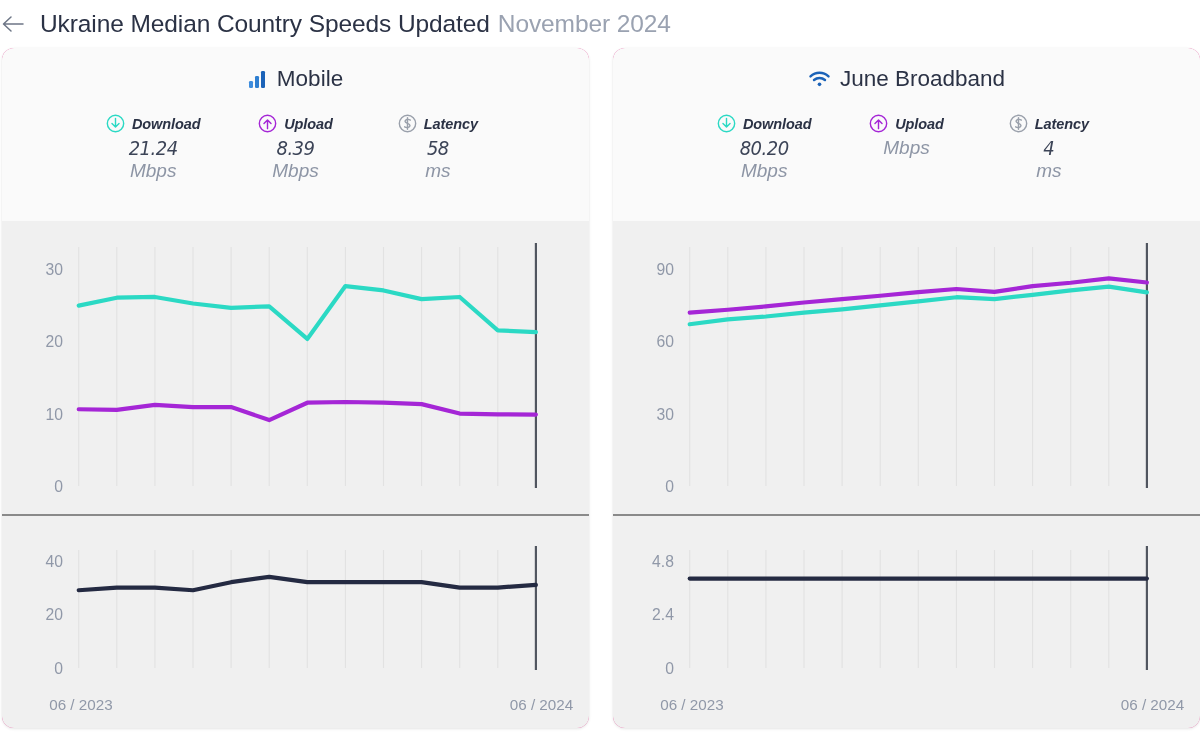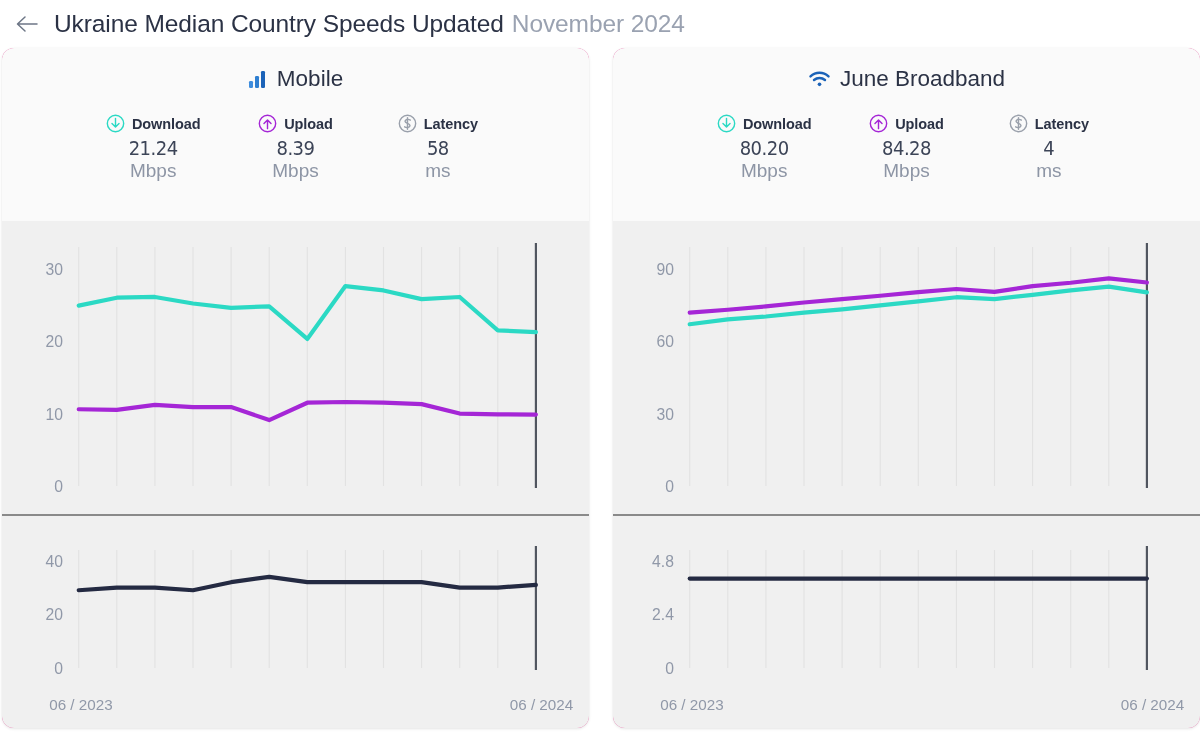--- a/index.html
+++ b/index.html
@@ -9,21 +9,21 @@
     background: #ffffff;
     font-family: "Liberation Sans", sans-serif;
     overflow: hidden;
   }
 
   
   .page-header {
     height: 48px;
     display: flex;
     align-items: center;
-    padding: 0 0 0 14px;
+    padding: 0 0 0 0;
     gap: 14px;
   }
   .back-arrow {
     width: 26px;
     height: 26px;
     display: flex;
     align-items: center;
     justify-content: center;
     cursor: pointer;
     flex: none;
@@ -78,20 +78,21 @@
 
   .metrics {
     display: flex;
     justify-content: center;
     gap: 0;
     padding: 0 80px;
   }
   .metric {
     flex: 1;
     text-align: center;
+    font-style: italic;
   }
   .metric-head {
     display: flex;
     align-items: center;
     justify-content: center;
     gap: 7px;
     margin-bottom: 4px;
   }
   .metric-label {
     font-size: 14.5px;
@@ -277,21 +278,20 @@
         </div>
 
         <div class="metric">
           <div class="metric-head">
             <svg width="19" height="19" viewBox="0 0 20 20">
               <circle cx="10" cy="10" r="8.6" fill="none" stroke="#a526d6" stroke-width="1.5"></circle>
               <path d="M10 15.4 V6.6 M6.3 10.1 L10 6.4 L13.7 10.1" fill="none" stroke="#a526d6" stroke-width="1.5" stroke-linecap="round" stroke-linejoin="round"></path>
             </svg>
             <span class="metric-label">Upload</span>
           </div>
-          <div class="metric-value">84.28</div>
           <div class="metric-unit">Mbps</div>
         </div>
 
         <div class="metric">
           <div class="metric-head">
             <svg width="19" height="19" viewBox="0 0 20 20">
               <circle cx="10" cy="10" r="8.6" fill="none" stroke="#9aa0ab" stroke-width="1.5"></circle>
               <path d="M13 6.4 C11 5.1 7.4 5.6 7.4 7.7 C7.4 9.8 12.6 9.8 12.6 12.1 C12.6 14.3 9 14.8 7 13.5" fill="none" stroke="#9aa0ab" stroke-width="1.5" stroke-linecap="round"></path>
               <path d="M10 4 V16" stroke="#9aa0ab" stroke-width="1.5" stroke-linecap="round"></path>
             </svg>

